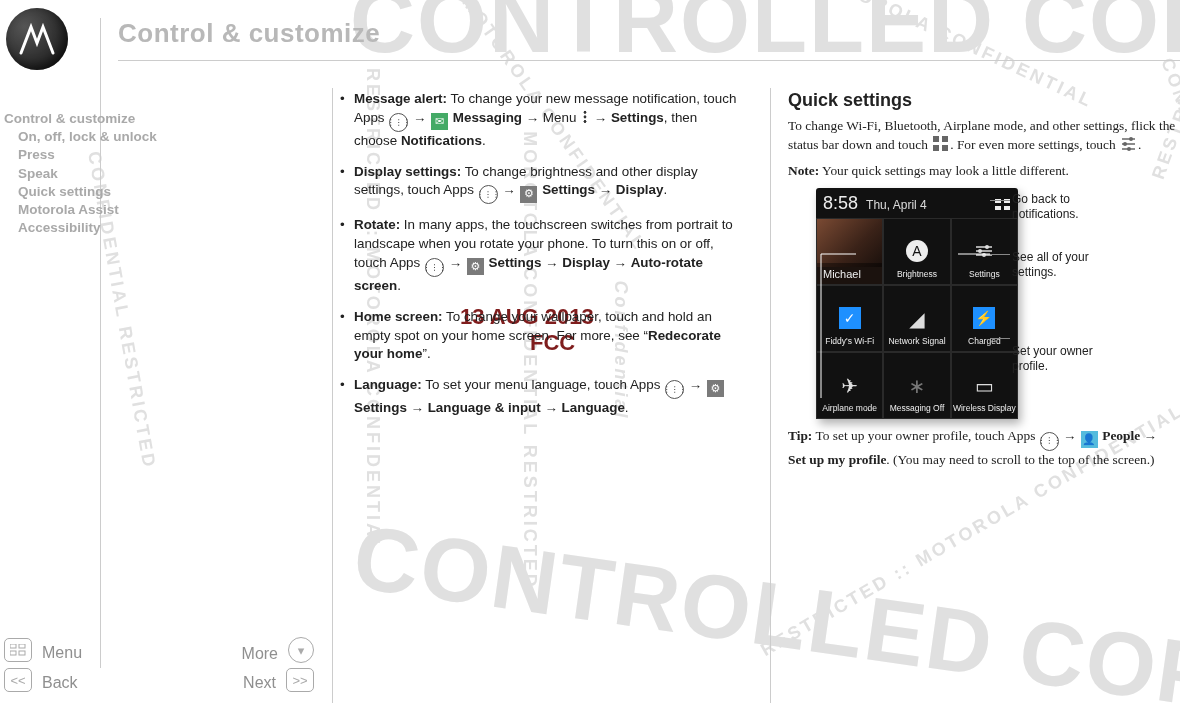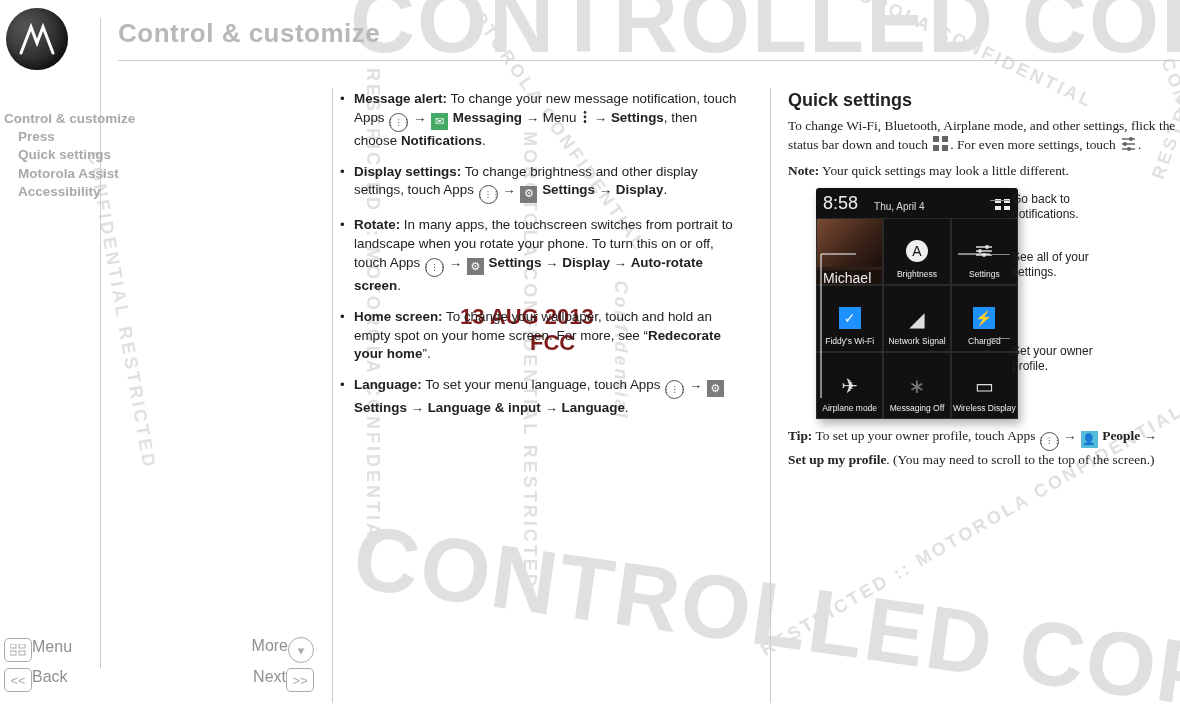--- a/index.html
+++ b/index.html
@@ -87,21 +87,21 @@
   
   .btm-nav {
     position: absolute;
     left: 4px;
     bottom: 18px;
     width: 310px;
     color: #8f8f8f;
     font-size: 16px;
   }
   .btm-row { display: flex; align-items: center; justify-content: space-between; height: 30px; }
-  .btm-row .l, .btm-row .r { display: flex; align-items: flex-start; gap: 0; }
+  .btm-row .l, .btm-row .r { display: flex; align-items: flex-end; gap: 10px; }
   .btn-ico {
     width: 26px; height: 22px;
     border: 1.5px solid #aaa;
     border-radius: 5px;
     display: flex; align-items: center; justify-content: center;
     color: #aaa;
     font-size: 13px;
   }
   .btn-ico.round { border-radius: 50%; width:24px; height:24px; }
   
@@ -171,21 +171,21 @@
     margin-top: 6px;
   }
   .ph-status {
     display:flex;
     align-items:flex-end;
     justify-content:space-between;
     padding: 5px 7px 4px 7px;
     font-size: 9px;
   }
   .ph-time { font-size: 18px; font-weight:400; }
-  .ph-date { font-size:10px; opacity:.9; padding-bottom:2px; margin-left:16px;}
+  .ph-date { font-size:12px; opacity:.9; padding-bottom:2px; margin-left:8px;}
   .ph-grid {
     display:grid;
     grid-template-columns: repeat(3, 1fr);
     gap:0;
   }
   .tile {
     height: 60px;
     border: .5px solid #2a2a2a;
     display:flex;
     flex-direction:column;
@@ -207,24 +207,24 @@
     color:#fff;
   }
   .tile.michael{
     background:#2d1e18;
   }
   .tile.michael .av{
     position:absolute;top:0;left:0;right:0;bottom:17px;
     background: linear-gradient(135deg,#7a4a33 0%, #3a2218 60%, #1a100c 100%);
   }
   .tile.michael .bar{
-    position:absolute;left:0;right:0;bottom:0;height:14px;
+    position:absolute;left:0;right:0;bottom:0;height:21px;
     background:rgba(0,0,0,.4);
-    font-size:14px;
-    display:flex;padding-left:6px;
+    font-size:11px;
+    display:flex;align-items:center;padding-left:6px;
   }
   
   .callout {
     position:absolute;
     font-size:12px;
     color:#222;
     line-height:1.2;
     width:120px;
   }
   .lead {
@@ -257,21 +257,23 @@
       </svg>
   </div>
   <div class="page-title">Control &amp; customize</div>
 </div>
 <div class="header-rule"></div>
 <div class="vert-rule"></div>
 
 <div class="nav">
   <a href="#">Control &amp; customize</a>
   <div class="sub">
+    <a href="#">On, off, lock &amp; unlock</a>
     <a href="#">Press</a>
+    <a href="#">Speak</a>
     <a href="#">Quick settings</a>
     <a href="#">Motorola Assist</a>
     <a href="#">Accessibility</a>
   </div>
 </div>
 
 <div class="btm-nav">
   <div class="btm-row">
     <div class="l">
       <div class="btn-ico">

